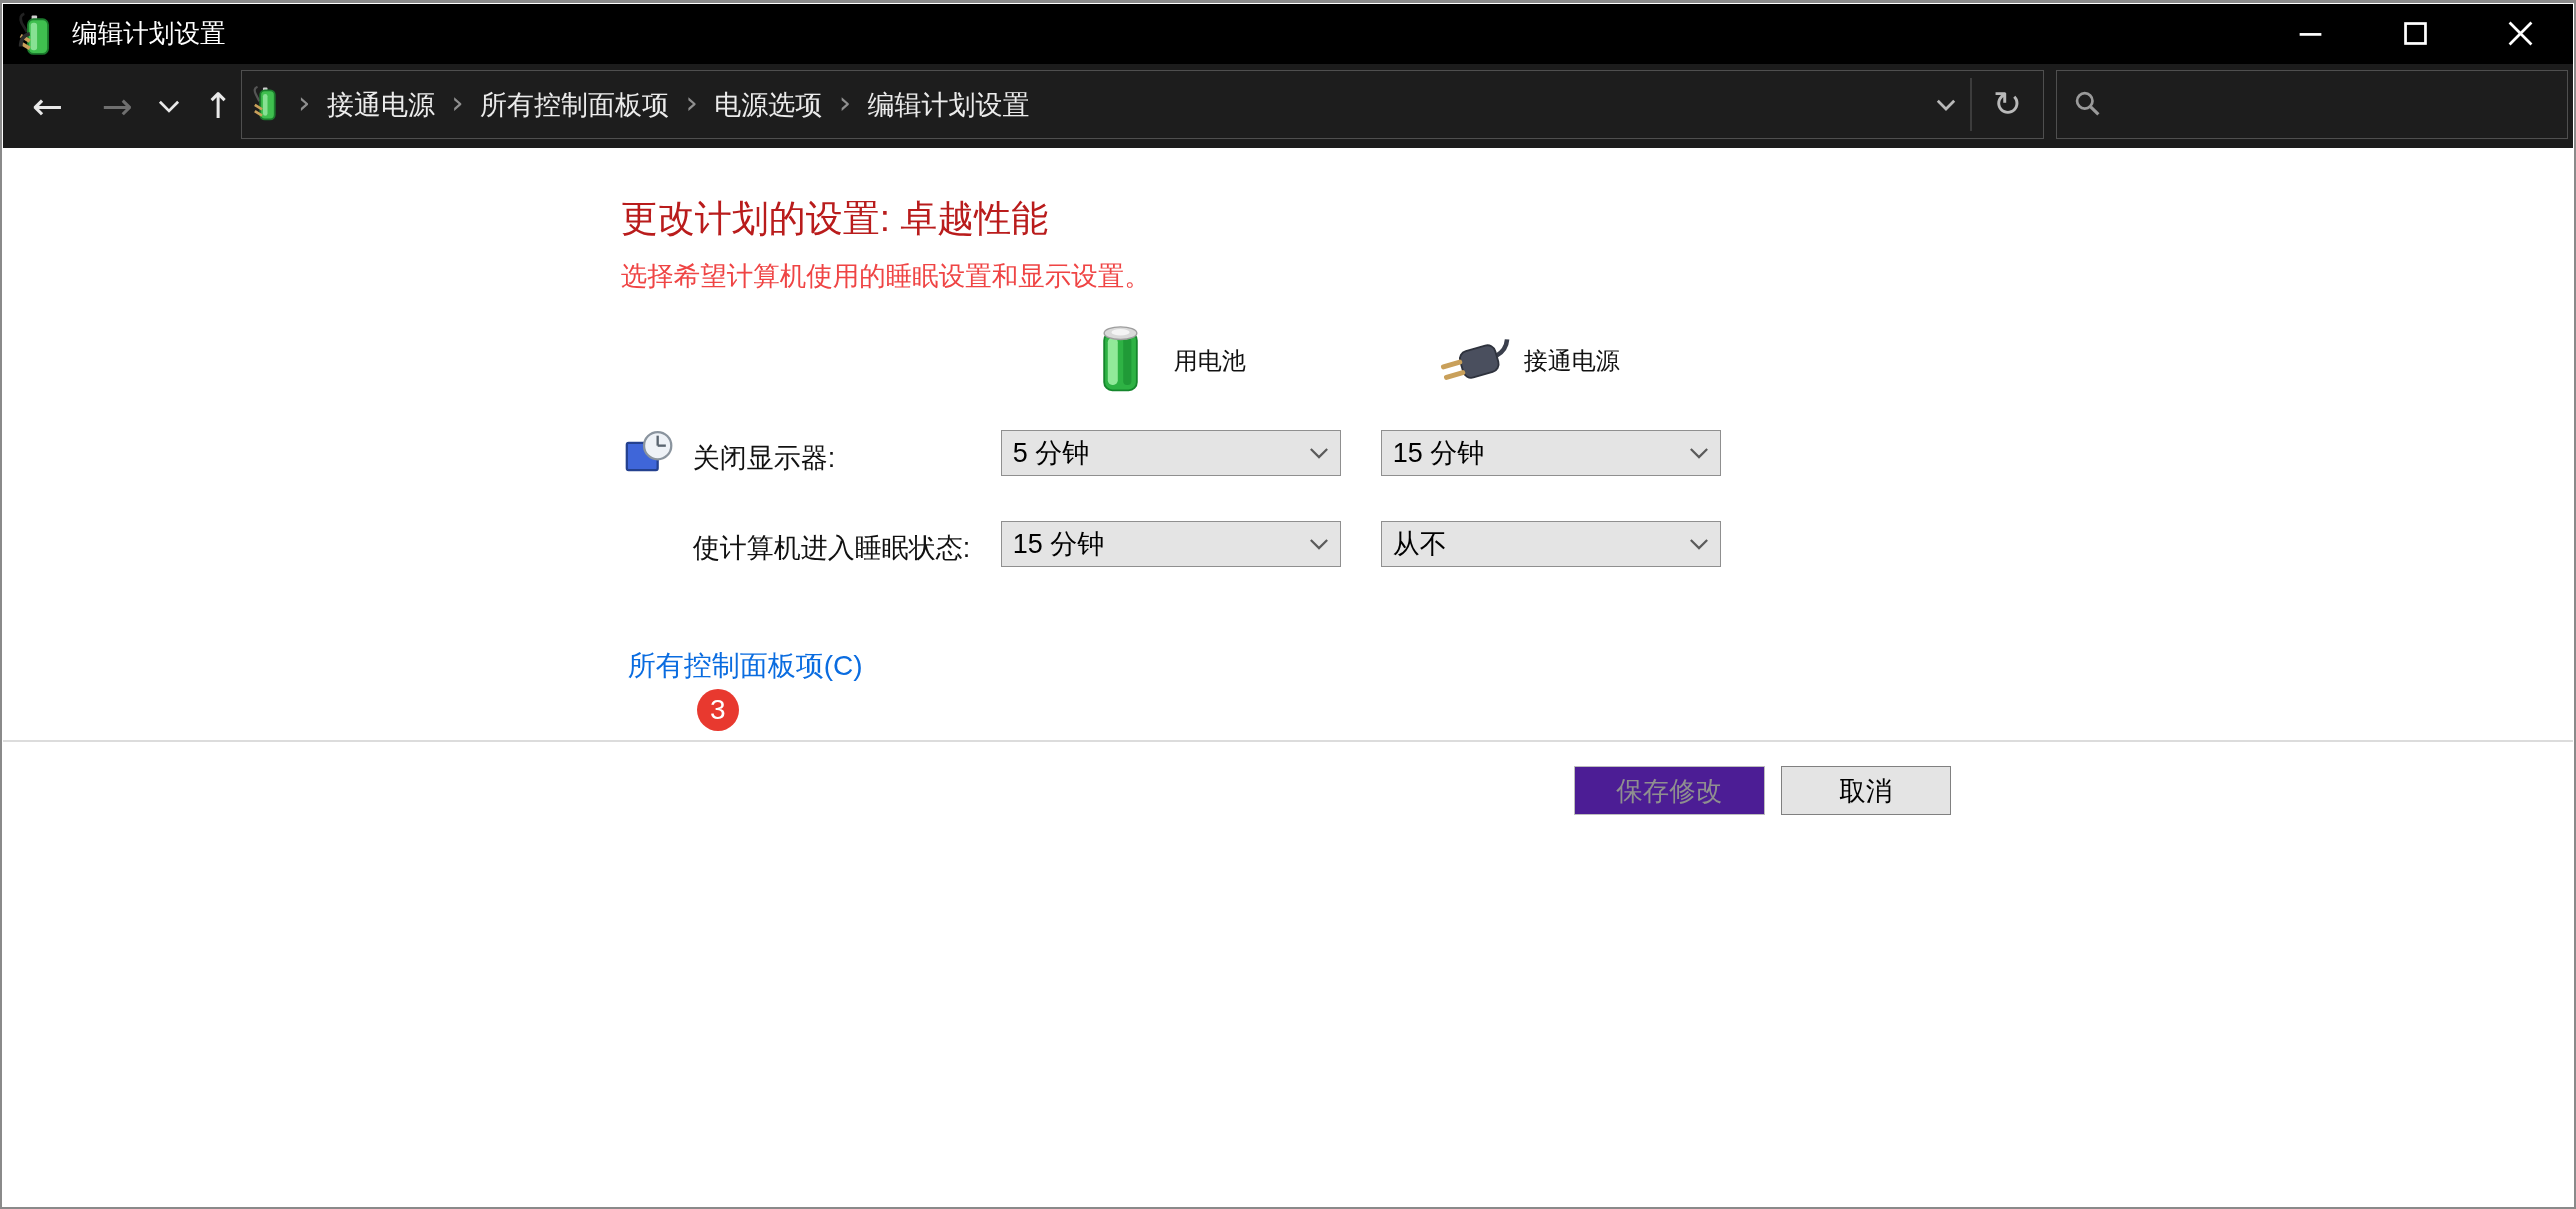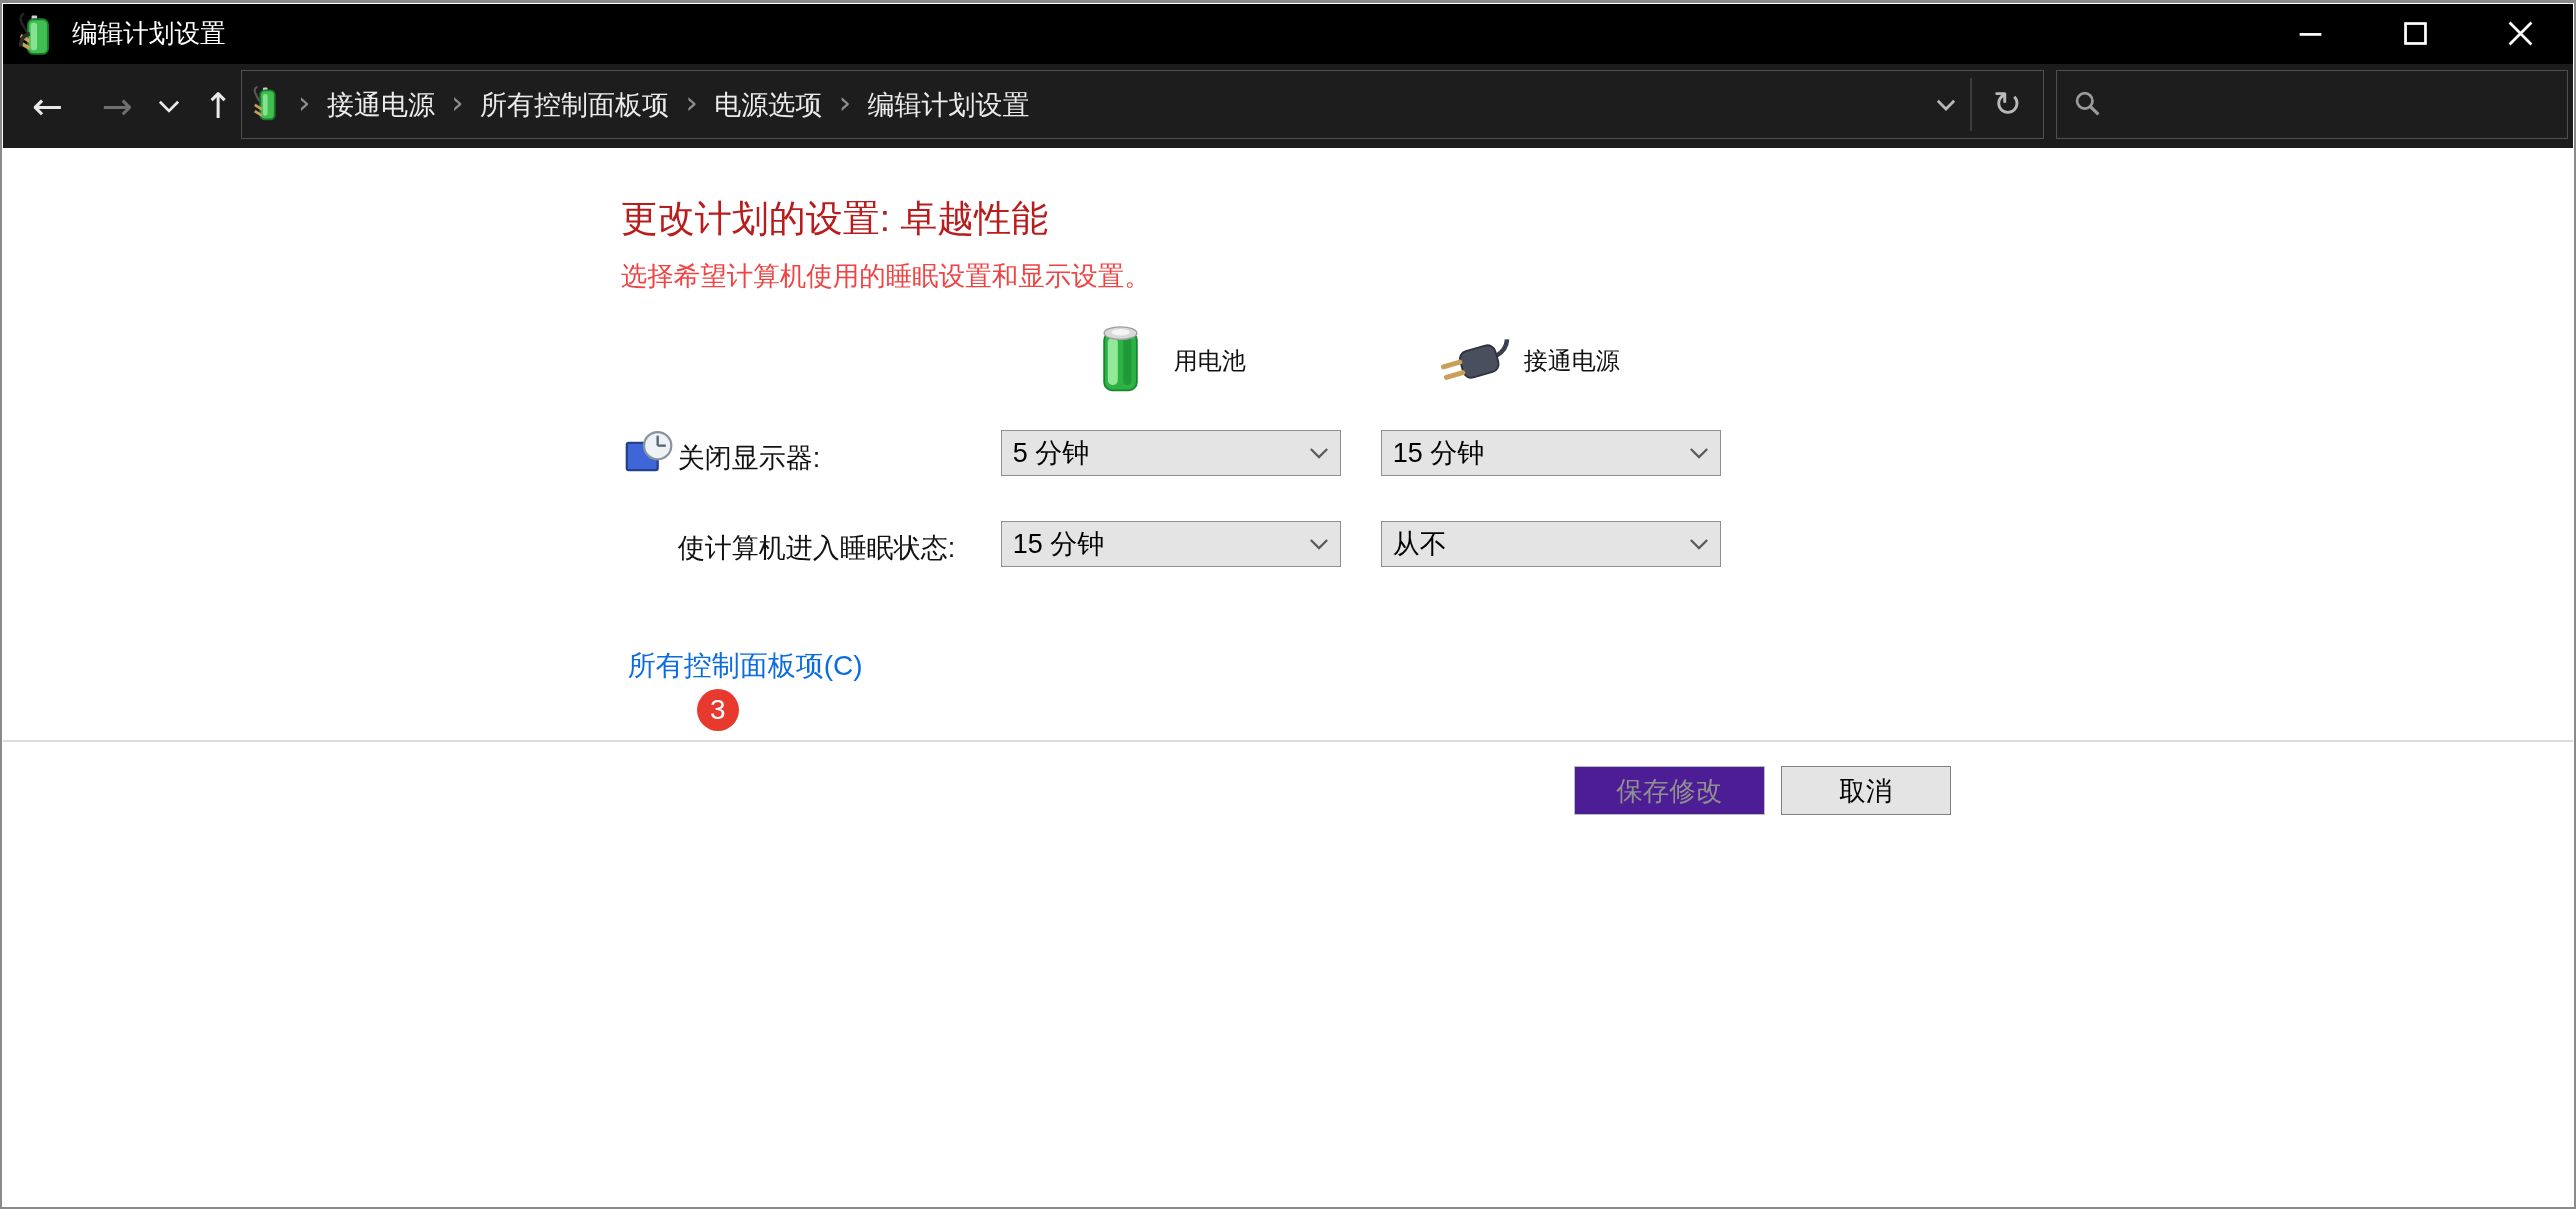--- a/index.html
+++ b/index.html
@@ -53,21 +53,21 @@
   .col-icon{position:absolute;}
   .battery-col-icon{left:1093px;top:175px;}
   .plug-col-icon{left:1431px;top:186px;}
 
   .row-icon{position:absolute;}
   .row1-icon{left:622px;top:280px;}
   .row2-icon{left:620px;top:367px;}
   .sleep-sphere{width:46px;height:46px;border-radius:50%;
      background:radial-gradient(circle at 32% 72%, #d7e1ef 0%, #aebfd6 30%, #5d6573 58%, #26282e 92%);
      box-shadow:inset 0 0 0 1.8px rgba(120,130,145,.55);}
-  .row-label{position:absolute;font-size:27px;color:#111;white-space:nowrap;}
+  .row-label{position:absolute;font-size:27px;color:#111;white-space:nowrap;margin-left:15px;}
   .row1-label{left:675px;top:292px;}
   .row2-label{left:675px;top:382px;}
 
   .combo{position:absolute;width:340px;height:46px;box-sizing:border-box;background:#e4e4e4;
      border:1.8px solid #8f8f8f;display:flex;align-items:center;padding:0 31px 0 11px;cursor:default;}
   .combo .val{font-size:27px;color:#000;flex:1;white-space:nowrap;overflow:hidden;}
   .combo svg{position:absolute;right:11px;top:50%;transform:translateY(-50%);}
   .c-r1-b{left:998px;top:282px;}
   .c-r1-a{left:1378px;top:282px;}
   .c-r2-b{left:998px;top:373px;}

